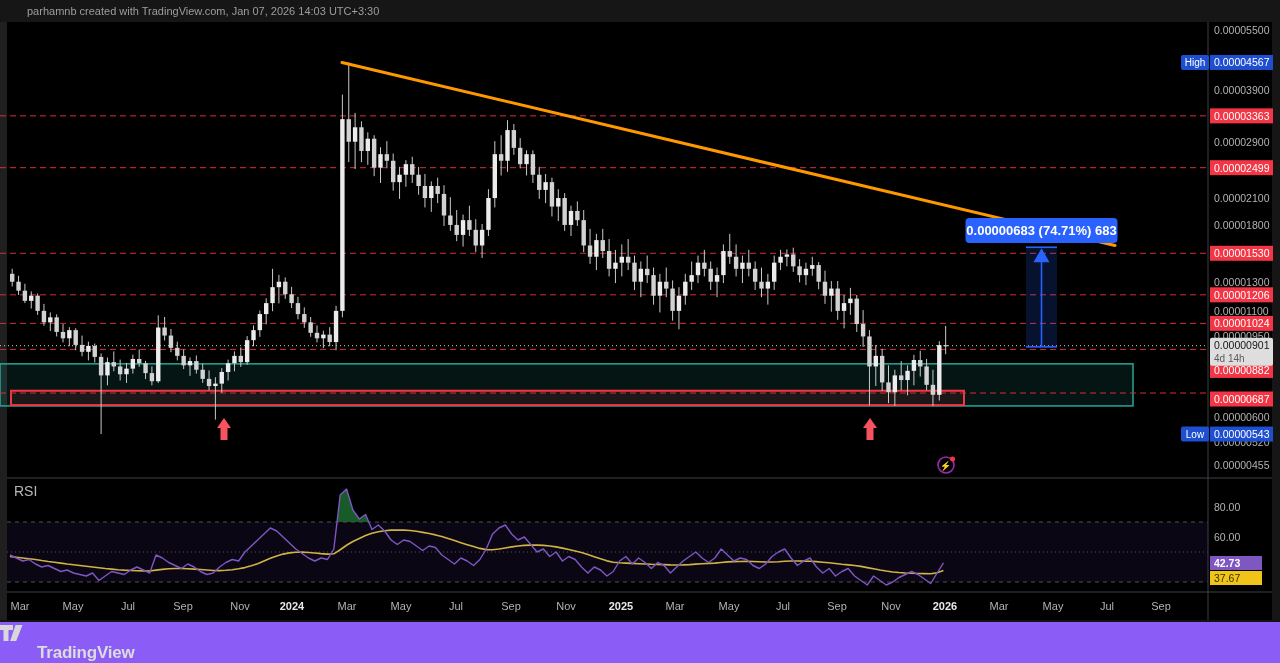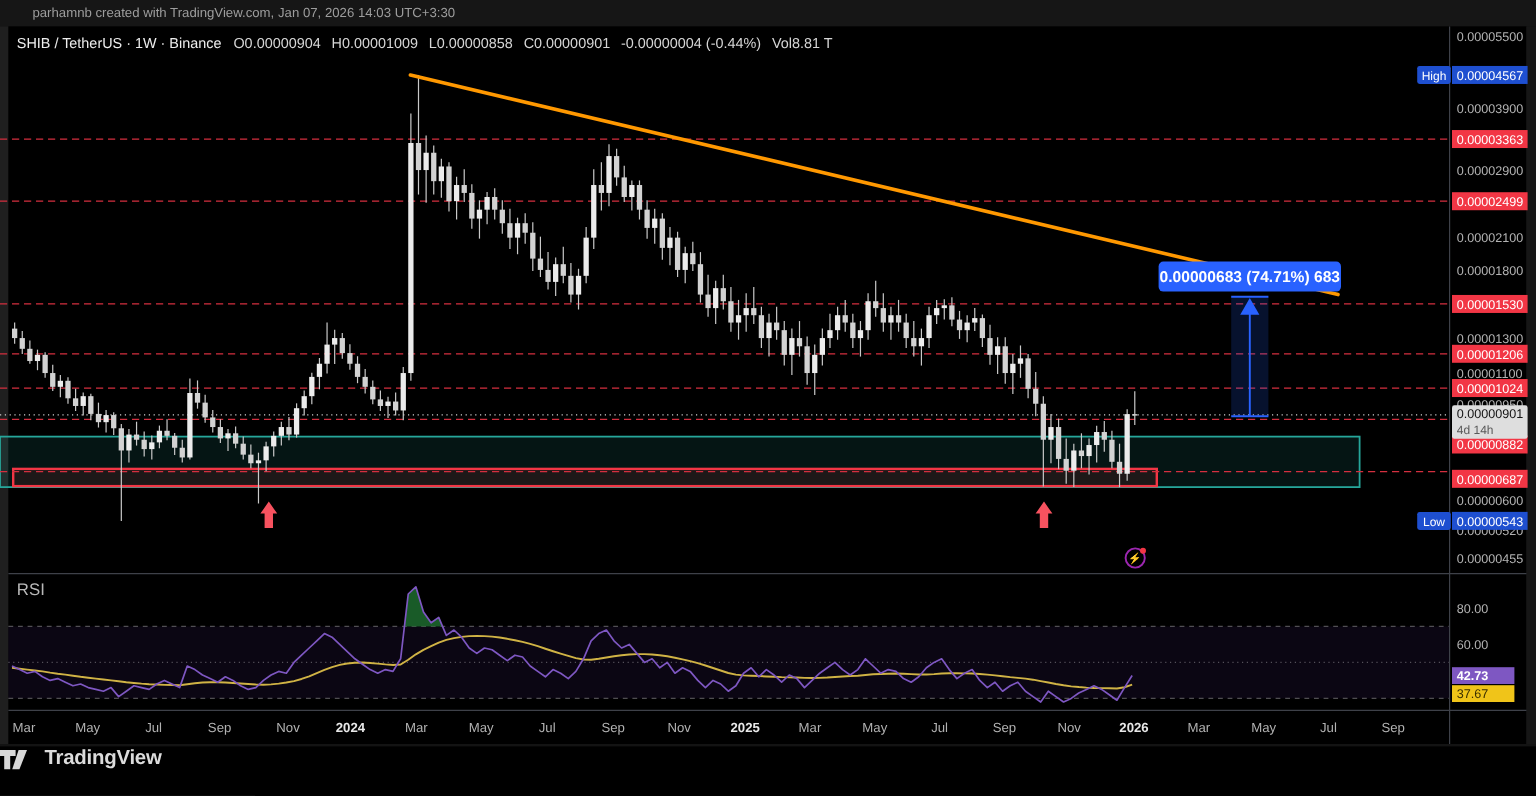--- a/index.html
+++ b/index.html
@@ -9,40 +9,37 @@
     color:#9d9d9d;font-size:11px;line-height:22px;}
   #topbar span{margin-left:27px;}
   #chartbg{position:absolute;left:7px;top:22px;width:1265px;height:598px;background:#000;}
   #leftstrip{position:absolute;left:0;top:22px;width:7px;height:598px;background:#1f1f1f;}
   #rightstrip{position:absolute;left:1272px;top:22px;width:8px;height:598px;background:#161616;}
   svg{position:absolute;left:0;top:0;}
   #legend{position:absolute;left:14px;top:29px;font-size:12px;color:#d6d6d6;white-space:nowrap;z-index:5;}
   #legend .sym{color:#eee;margin-right:10px;}
   #legend .v{margin-right:9px;color:#d6d6d6;}
   #rsi-title{position:absolute;left:14px;top:483px;font-size:14px;color:#b8b8b8;z-index:5;}
-  #footer{position:absolute;left:0;top:622px;width:1280px;height:41px;background:#000000;
-    display:flex;align-items:flex-start;z-index:6;}
+  #footer{position:absolute;left:0;top:622px;width:1280px;height:41px;background:#8b5cf6;
+    display:flex;align-items:flex-end;z-index:6;}
   #footer .logo{margin-left:28px;margin-right:9px;display:flex;align-items:center;}
   #footer .brand{color:#dcdcdc;font-size:17px;font-weight:700;letter-spacing:-0.2px;}
   text{font-family:"Liberation Sans",sans-serif;}
 </style>
 </head>
 <body>
 
 <div id="stage">
   <div id="topbar">
     <span>parhamnb created with TradingView.com, Jan 07, 2026 14:03 UTC+3:30</span>
   </div>
   <div id="leftstrip"></div>
   <div id="chartbg"></div>
   <div id="rightstrip"></div>
 
-  <div id="legend">
-    <span class="sym">SHIB / TetherUS · 1W · Binance</span><span class="v">O0.00000904</span><span class="v">H0.00001009</span><span class="v">L0.00000858</span><span class="v">C0.00000901</span><span class="v">-0.00000004 (-0.44%)</span><span class="v">Vol8.81 T</span>
-  </div>
 
   <div id="rsi-title">RSI</div>
 
   <svg id="chart-svg" width="1280" height="663" viewBox="0 0 1280 663">
       <rect x="0" y="363.84598046147516" width="1133" height="42.08277891454668" fill="rgba(38,166,154,0.13)" stroke="#26a69a" stroke-width="1.5"></rect>
       <rect x="11" y="390.74527409133134" width="953" height="14.36487549569938" fill="rgba(242,54,69,0.10)" stroke="#f23645" stroke-width="2"></rect>
       <line x1="0" y1="115.86605962101066" x2="1208" y2="115.86605962101066" stroke="#d32f3f" stroke-width="1" stroke-dasharray="6,4"></line>
       <line x1="0" y1="167.68257488898848" x2="1208" y2="167.68257488898848" stroke="#d32f3f" stroke-width="1" stroke-dasharray="6,4"></line>
       <line x1="0" y1="253.29627380924694" x2="1208" y2="253.29627380924694" stroke="#d32f3f" stroke-width="1" stroke-dasharray="6,4"></line>
       <line x1="0" y1="294.82005598308365" x2="1208" y2="294.82005598308365" stroke="#d32f3f" stroke-width="1" stroke-dasharray="6,4"></line>

